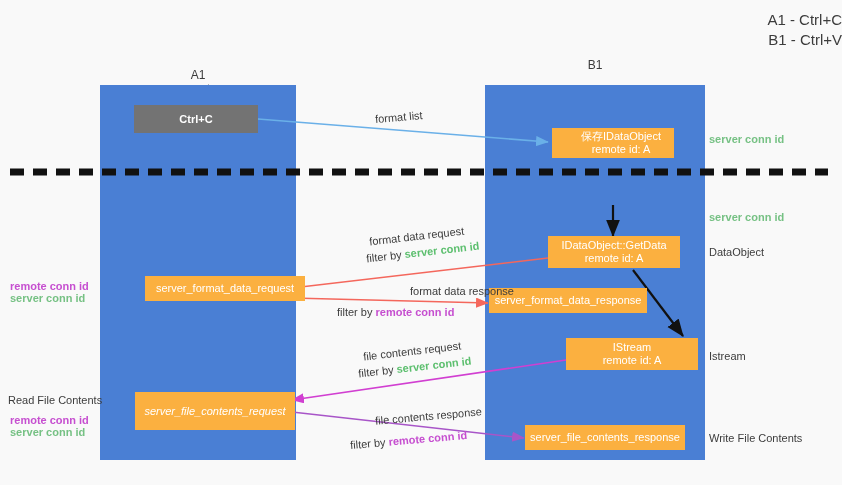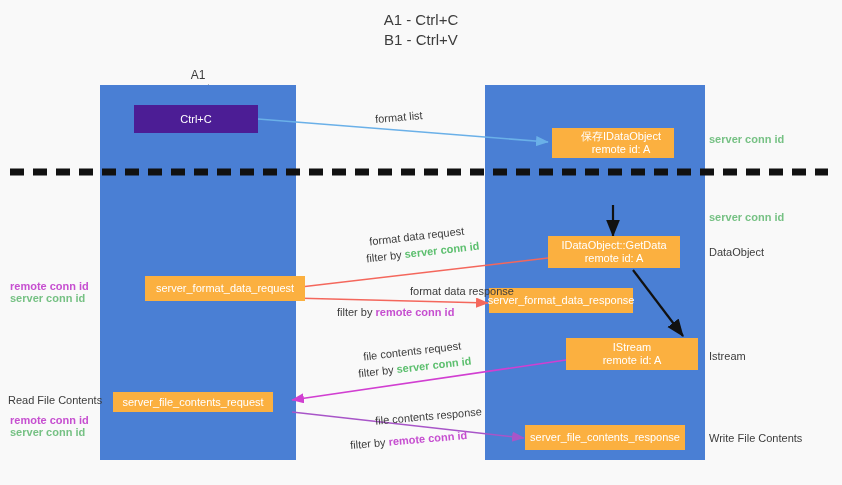--- a/index.html
+++ b/index.html
@@ -8,21 +8,21 @@
     background:#f9f9f9;
     font-family:"Liberation Sans","DejaVu Sans",sans-serif;
     position:relative;overflow:hidden;
     color:#3c3c3c;
   }
   #stage{position:absolute;left:0;top:0;width:842px;height:485px;}
   .abs{position:absolute;}
 
   
   .title{
-    width:842px;text-align:center;top:10px;left:0;
+    width:842px;text-align:right;top:10px;left:0;
     font-size:15px;line-height:20px;color:#3c3c3c;
   }
 
   
   .lane-head{
     text-align:center;font-size:12px;line-height:14px;color:#3c3c3c;
   }
 
   
   .lane{background:#4a7fd4;}
@@ -30,21 +30,21 @@
   .lane-b{left:485px;top:85px;width:220px;height:375px;}
 
   
   .box{
     box-sizing:border-box;
     display:flex;flex-direction:column;
     align-items:center;justify-content:center;
     color:#ffffff;font-size:11px;line-height:13px;
     text-align:center;
   }
-  .box.green{background:#4c1d95;}
+  .box.green{background:#737373;font-weight:bold;}
   .box.orange{background:#fbb040;}
   .box .l2{font-size:11px;}
 
   
   .note{font-size:11px;line-height:14px;}
   .note.green{color:#76c184;font-weight:bold;}
   .note.magenta{color:#c64fd0;font-weight:bold;}
   .note.dark{color:#3c3c3c;text-align:right;}
 
   
@@ -64,20 +64,21 @@
   <div class="abs title">
     <div>A1 - Ctrl+C</div>
     <div>B1 - Ctrl+V</div>
   </div>
 
   <div class="abs lane-head" style="left:100px;top:68px;width:196px;">
     <div>A1</div>
     <div>remote</div>
   </div>
   <div class="abs lane-head" style="left:485px;top:58px;width:220px;">
+    <div>B1</div>
   </div>
 
   <div class="abs lane lane-a"></div>
   <div class="abs lane lane-b"></div>
 
   <svg class="overlay">
     <defs>
       <marker id="ah-blue" markerWidth="9" markerHeight="9" refX="7.5" refY="3.2" orient="auto">
         <path d="M0,0 L8,3.2 L0,6.4 z" fill="#6ab0e8"></path>
       </marker>
@@ -131,25 +132,25 @@
 
   <div class="abs box orange" style="left:566px;top:338px;width:132px;height:32px;">
     <span>IStream</span>
     <span class="l2">remote id: A</span>
   </div>
 
   <div class="abs box orange" style="left:145px;top:276px;width:160px;height:25px;">
     <span>server_format_data_request</span>
   </div>
 
-  <div class="abs box orange" style="left:489px;top:288px;width:144px;height:25px;">
+  <div class="abs box orange" style="left:489px;top:288px;width:158px;height:25px;">
     <span>server_format_data_response</span>
   </div>
 
-  <div class="abs box orange" style="left:113px;top:392px;width:160px;height:20px;">
+  <div class="abs box orange" style="left:135px;top:392px;width:160px;height:38px;font-style:italic;">
     <span>server_file_contents_request</span>
   </div>
 
   <div class="abs box orange" style="left:525px;top:425px;width:160px;height:25px;">
     <span>server_file_contents_response</span>
   </div>
 
   <div class="abs note green" style="left:709px;top:132px;">server conn id</div>
   <div class="abs note green" style="left:709px;top:210px;">server conn id</div>
   <div class="abs note dark" style="left:709px;top:245px;">DataObject</div>

